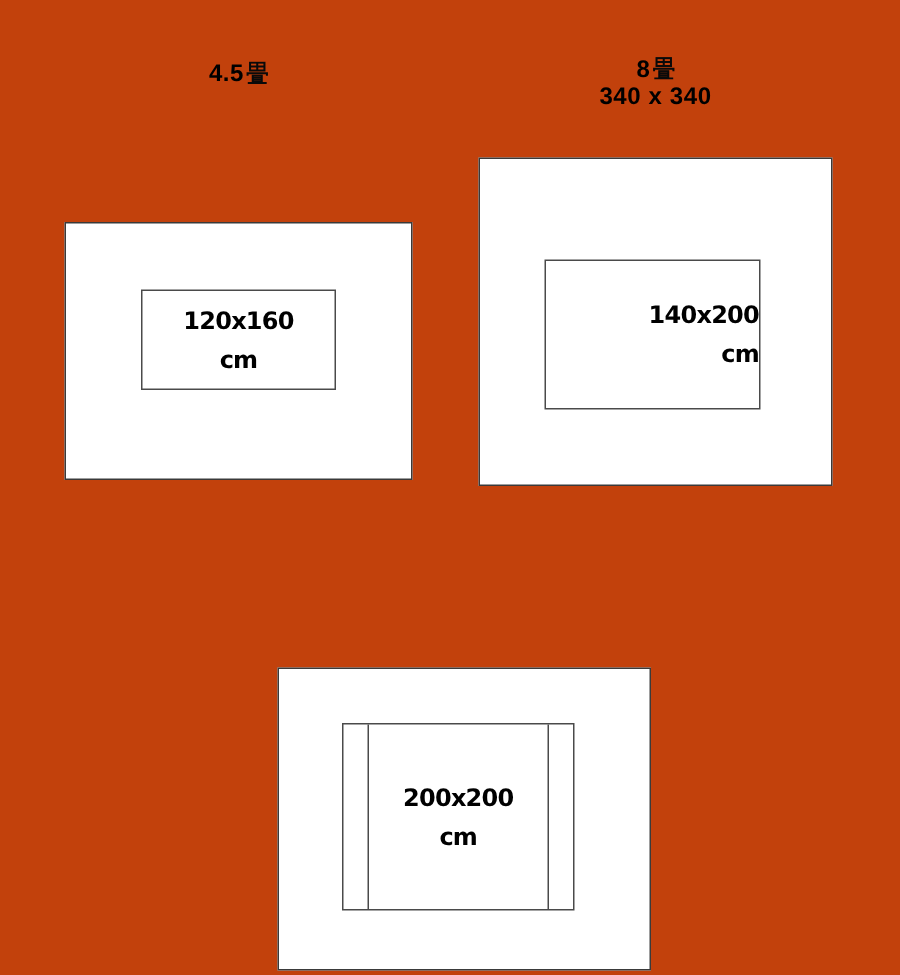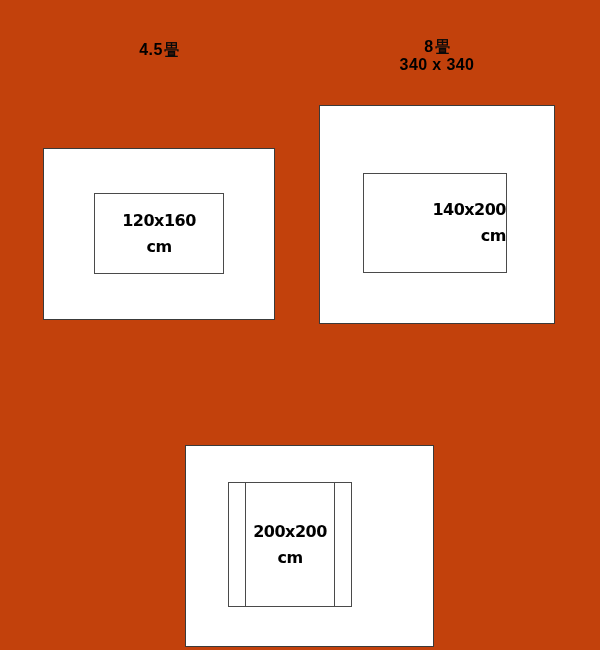--- a/index.html
+++ b/index.html
@@ -40,21 +40,21 @@
         <line x1="18" y1="22" x2="82" y2="22"></line>
             <path d="M7,63 L7,52 L93,52 L93,63"></path>
         <rect x="30" y="63" width="40" height="27"></rect>
             <line x1="30" y1="72" x2="70" y2="72"></line>
         <line x1="30" y1="81" x2="70" y2="81"></line>
             <line x1="8" y1="96" x2="92" y2="96"></line>
         </g>
         </svg></span>
   </div>
   <div class="room" style="left:43px;top:148px;width:232px;height:172px;"></div>
-  <div class="rug" style="left:94px;top:193px;width:130px;height:81px;">
+  <div class="rug" style="left:94px;top:193px;width:130px;height:67px;">
     <span class="rug-line">120x160</span>
     <span class="rug-line">cm</span>
   </div>
 
   <div class="room-label" style="left:319px;top:38px;width:236px;">
     <span class="line"><span>8</span><svg class="kanji" viewBox="0 0 100 100">
           <g fill="none" stroke="#0a0a0a" stroke-width="9">
         <rect x="18" y="5" width="64" height="35"></rect>
             <line x1="50" y1="5" x2="50" y2="40"></line>
         <line x1="18" y1="22" x2="82" y2="22"></line>
@@ -67,20 +67,20 @@
         </svg></span>
     <span class="line">340 x 340</span>
   </div>
   <div class="room" style="left:319px;top:105px;width:236px;height:219px;"></div>
   <div class="rug" style="left:363px;top:173px;width:144px;height:100px;align-items:flex-end;">
     <span class="rug-line">140x200</span>
     <span class="rug-line">cm</span>
   </div>
 
   <div class="room" style="left:185px;top:445px;width:249px;height:202px;"></div>
-  <div class="rug" style="left:228px;top:482px;width:124px;height:125px;">
+  <div class="rug" style="left:228px;top:482px;width:155px;height:125px;">
     <div class="vline" style="left:16px;"></div>
     <div class="vline" style="right:16px;"></div>
     <span class="rug-line">200x200</span>
     <span class="rug-line">cm</span>
   </div>
 
 </div>
 
 </body></html>

